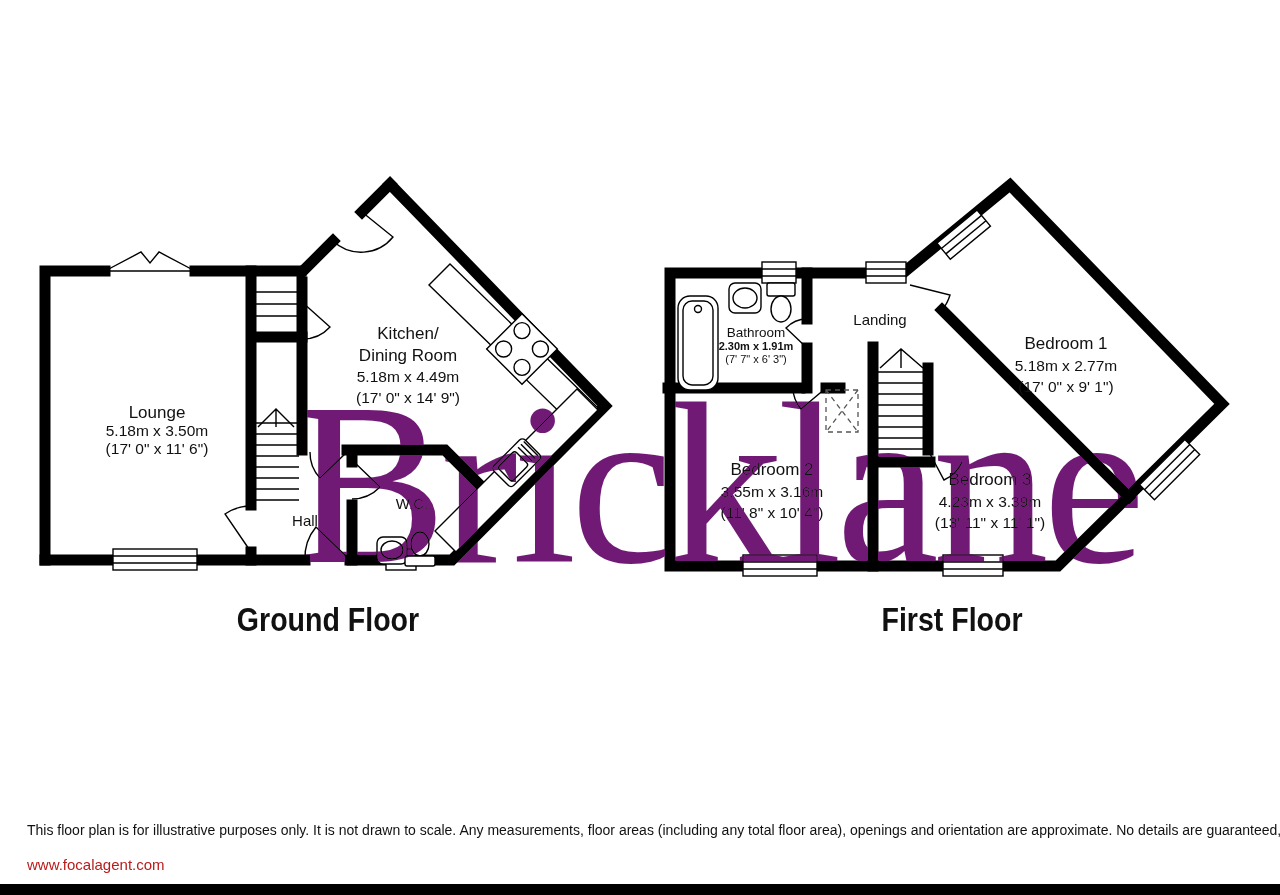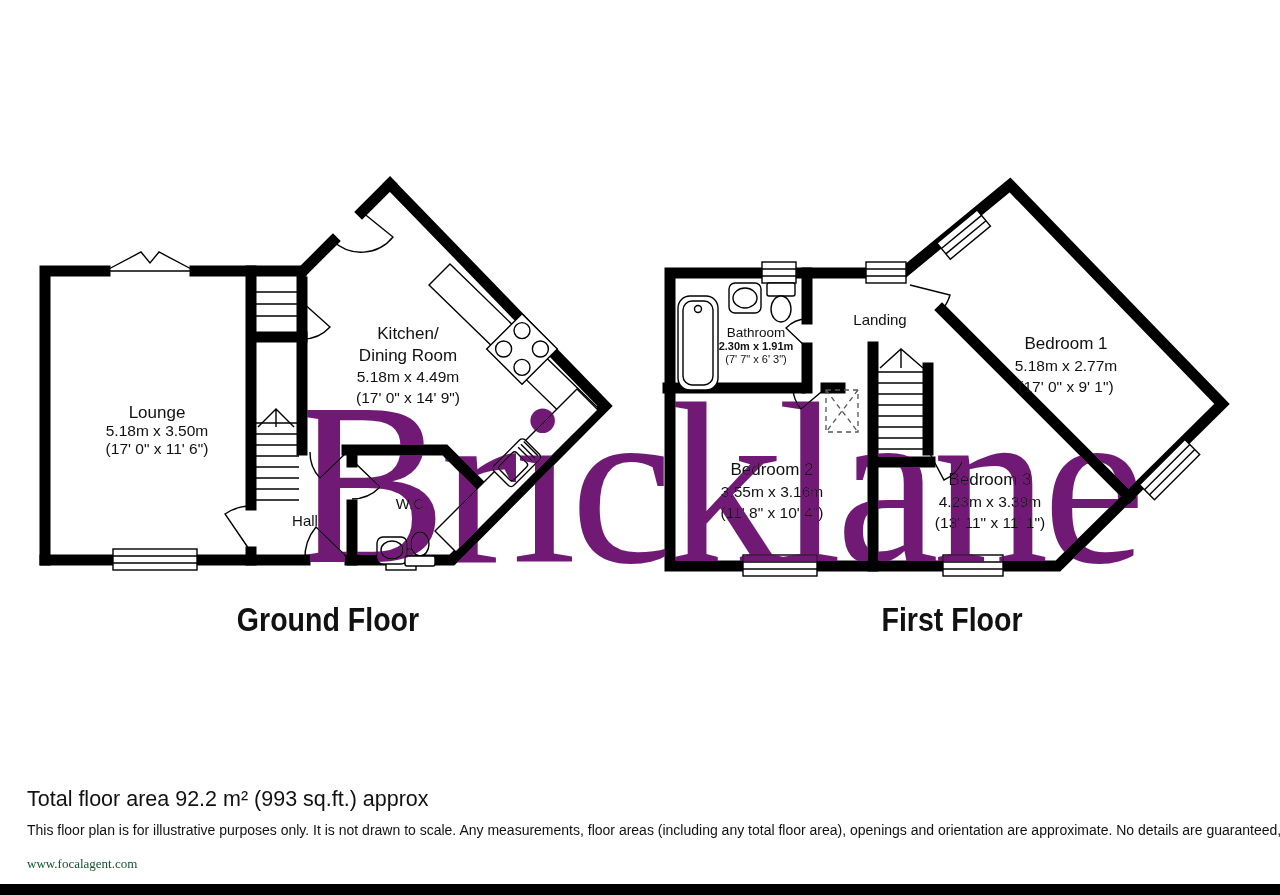--- a/index.html
+++ b/index.html
@@ -18,21 +18,21 @@
   .bath-dim{fill:#111;font-size:11px;font-weight:bold;}
   .bath-dim2{fill:#111;font-size:11px;}
   text{dominant-baseline:middle;text-anchor:middle;}
   .wall{stroke:#000;stroke-width:11;fill:none;stroke-linecap:square;}
   .thin{stroke:#000;stroke-width:1.4;fill:none;}
   .thinw{stroke:#000;stroke-width:1.4;fill:#fff;}
   .dash{stroke:#555;stroke-width:1.3;fill:none;stroke-dasharray:5 4;}
   .total-area{position:absolute;left:27px;top:787px;font-size:21.5px;color:#111;}
   .disclaimer{position:absolute;left:27px;top:821px;font-size:14px;color:#111;
               line-height:18px;white-space:nowrap;}
-  .website{position:absolute;left:27px;top:856px;font-size:13px;color:#14532d;font-family:Liberation Serif, serif;}
+  .website{position:absolute;left:27px;top:856px;font-size:15px;color:#b91c1c;}
   .bottom-bar{position:absolute;left:0;top:884px;width:1280px;height:11px;background:#000;}
 </style>
 </head>
 <body>
 
 <div class="page">
 
 <svg width="1280" height="895" viewBox="0 0 1280 895">
 
   <g>
@@ -233,20 +233,19 @@
     <text class="room-name" x="990" y="481">Bedroom 3</text>
     <text class="room-dim" x="990" y="503">4.23m x 3.39m</text>
     <text class="room-dim" x="990" y="524">(13' 11" x 11' 1")</text>
 
     <text class="floor-title" transform="translate(952,622) scale(0.84,1)">First Floor</text>
   </g>
 </svg>
 
 <div class="watermark">Bricklane</div>
 
-<div class="total-area">Total floor area 92.2 m² (993 sq.ft.) approx</div>
 <div class="disclaimer">
   <div>This floor plan is for illustrative purposes only. It is not drawn to scale. Any measurements, floor areas (including any total floor area), openings and orientation are approximate. No details are guaranteed,</div>
 </div>
 <div class="website">www.focalagent.com</div>
 <div class="bottom-bar"></div>
 
 </div>
 
 </body></html>

